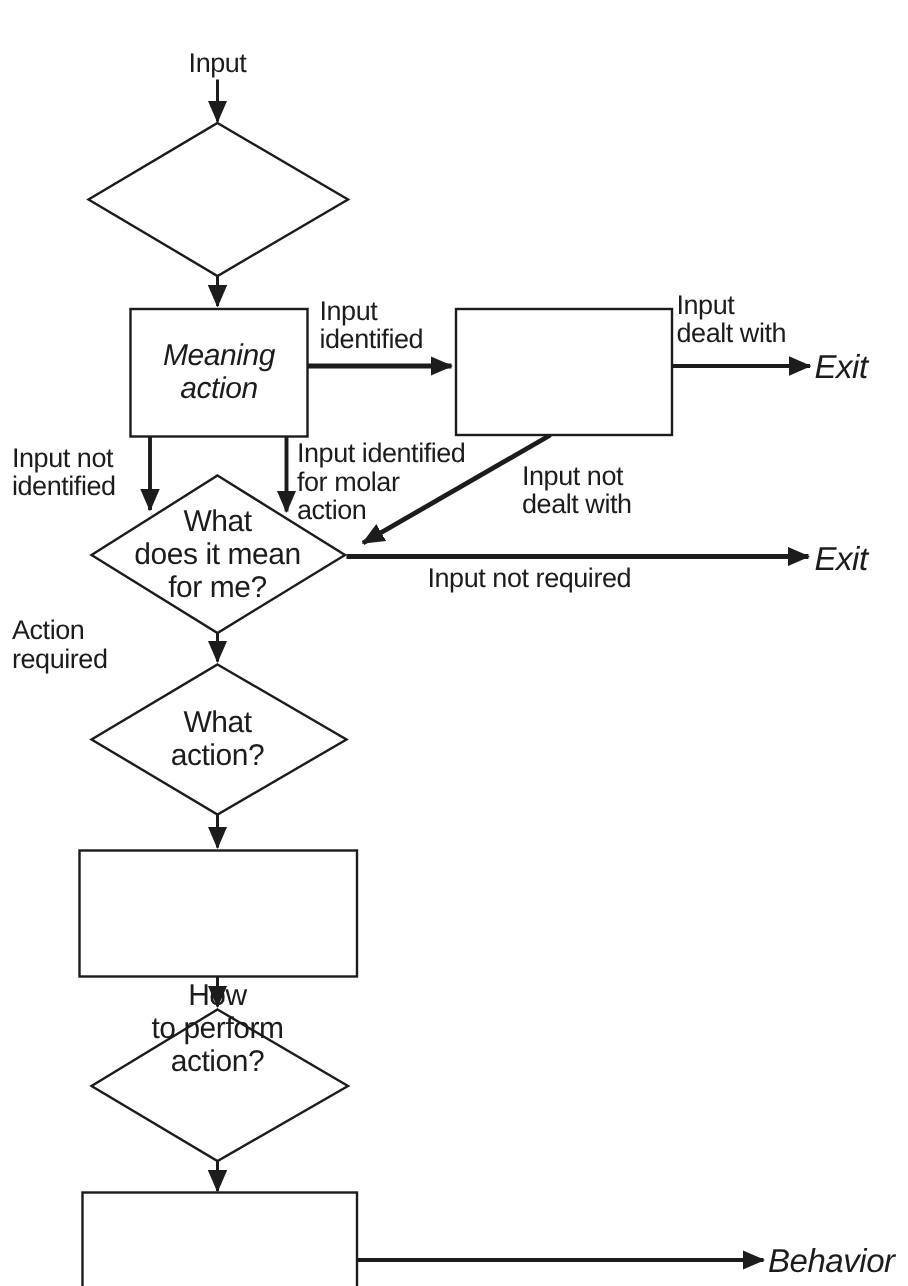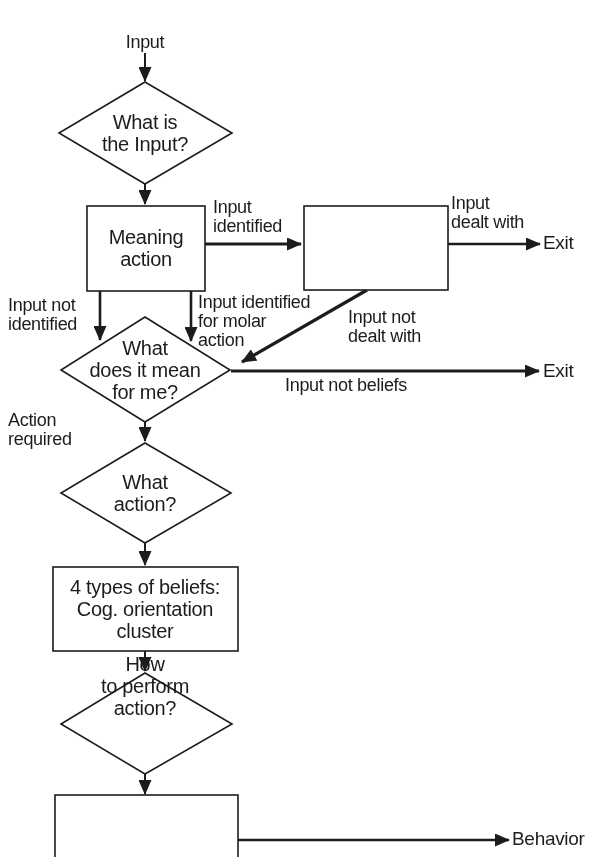--- a/index.html
+++ b/index.html
@@ -25,23 +25,24 @@
     letter-spacing: -0.3px;
   }
   .node-text {
     font-size: 20px;
     line-height: 1.1;
     letter-spacing: -0.3px;
     text-align: center;
     transform: translate(-50%, -50%);
   }
   .terminal-label {
-    font-size: 19px;
+    font-size: 22px;
     line-height: 1.05;
     letter-spacing: -0.3px;
+    font-style: italic;
   }
   .centered-x { transform: translateX(-50%); }
   .shape { fill: #ffffff; stroke: #1c1c1c; stroke-width: 1.6px; }
   .edge  { stroke: #1c1c1c; fill: none; }
   .w2 { stroke-width: 2px; }
   .w25 { stroke-width: 2.6px; }
   .w3 { stroke-width: 3.2px; }
 </style>
 </head>
 <body>
@@ -73,47 +74,42 @@
     <rect class="shape" x="87" y="175" width="118" height="85"></rect>
     <rect class="shape" x="304" y="175" width="144" height="84"></rect>
     <polygon class="shape" points="145,286 230,339 145,391 61,339"></polygon>
     <polygon class="shape" points="145,412 231,462 145,512 61,462"></polygon>
     <rect class="shape" x="53" y="536" width="185" height="84"></rect>
     <polygon class="shape" points="145,642 232,693 145,743 61,693"></polygon>
     <rect class="shape" x="55" y="764" width="183" height="86"></rect>
   </svg>
 
   <div class="lbl edge-label centered-x" style="left:145px; top:2px;">Input</div>
-  <div class="lbl node-text" style="left:145px; top:102px;">What is
-the Input?</div>
-  <div class="lbl node-text" style="left:146px; top:217px;">Meaning
+  <div class="lbl node-text" style="left:146px; top:217px;font-style:italic;">Meaning
 action</div>
   <div class="lbl node-text" style="left:145px; top:339px;">What
 does it mean
 for me?</div>
   <div class="lbl node-text" style="left:145px; top:462px;">What
 action?</div>
-  <div class="lbl node-text" style="left:145px; top:578px;">4 types of beliefs:
-Cog. orientation
-cluster</div>
   <div class="lbl node-text" style="left:145px; top:655px;">How
 to perform
 action?</div>
 
   <div class="lbl edge-label" style="left:213px; top:167px;">Input
 identified</div>
   <div class="lbl edge-label" style="left:451px; top:163px;">Input
 dealt with</div>
   <div class="lbl terminal-label" style="left:543px; top:202px;">Exit</div>
   <div class="lbl edge-label" style="left:8px; top:265px;">Input not
 identified</div>
   <div class="lbl edge-label" style="left:198px; top:262px;">Input identified
 for molar
 action</div>
   <div class="lbl edge-label" style="left:348px; top:277px;">Input not
 dealt with</div>
-  <div class="lbl edge-label" style="left:285px; top:345px;">Input not beliefs</div>
+  <div class="lbl edge-label" style="left:285px; top:345px;">Input not required</div>
   <div class="lbl terminal-label" style="left:543px; top:330px;">Exit</div>
   <div class="lbl edge-label" style="left:8px; top:380px;">Action
 required</div>
   <div class="lbl terminal-label" style="left:512px; top:798px;">Behavior</div>
 
 </div>
 
 </body></html>

